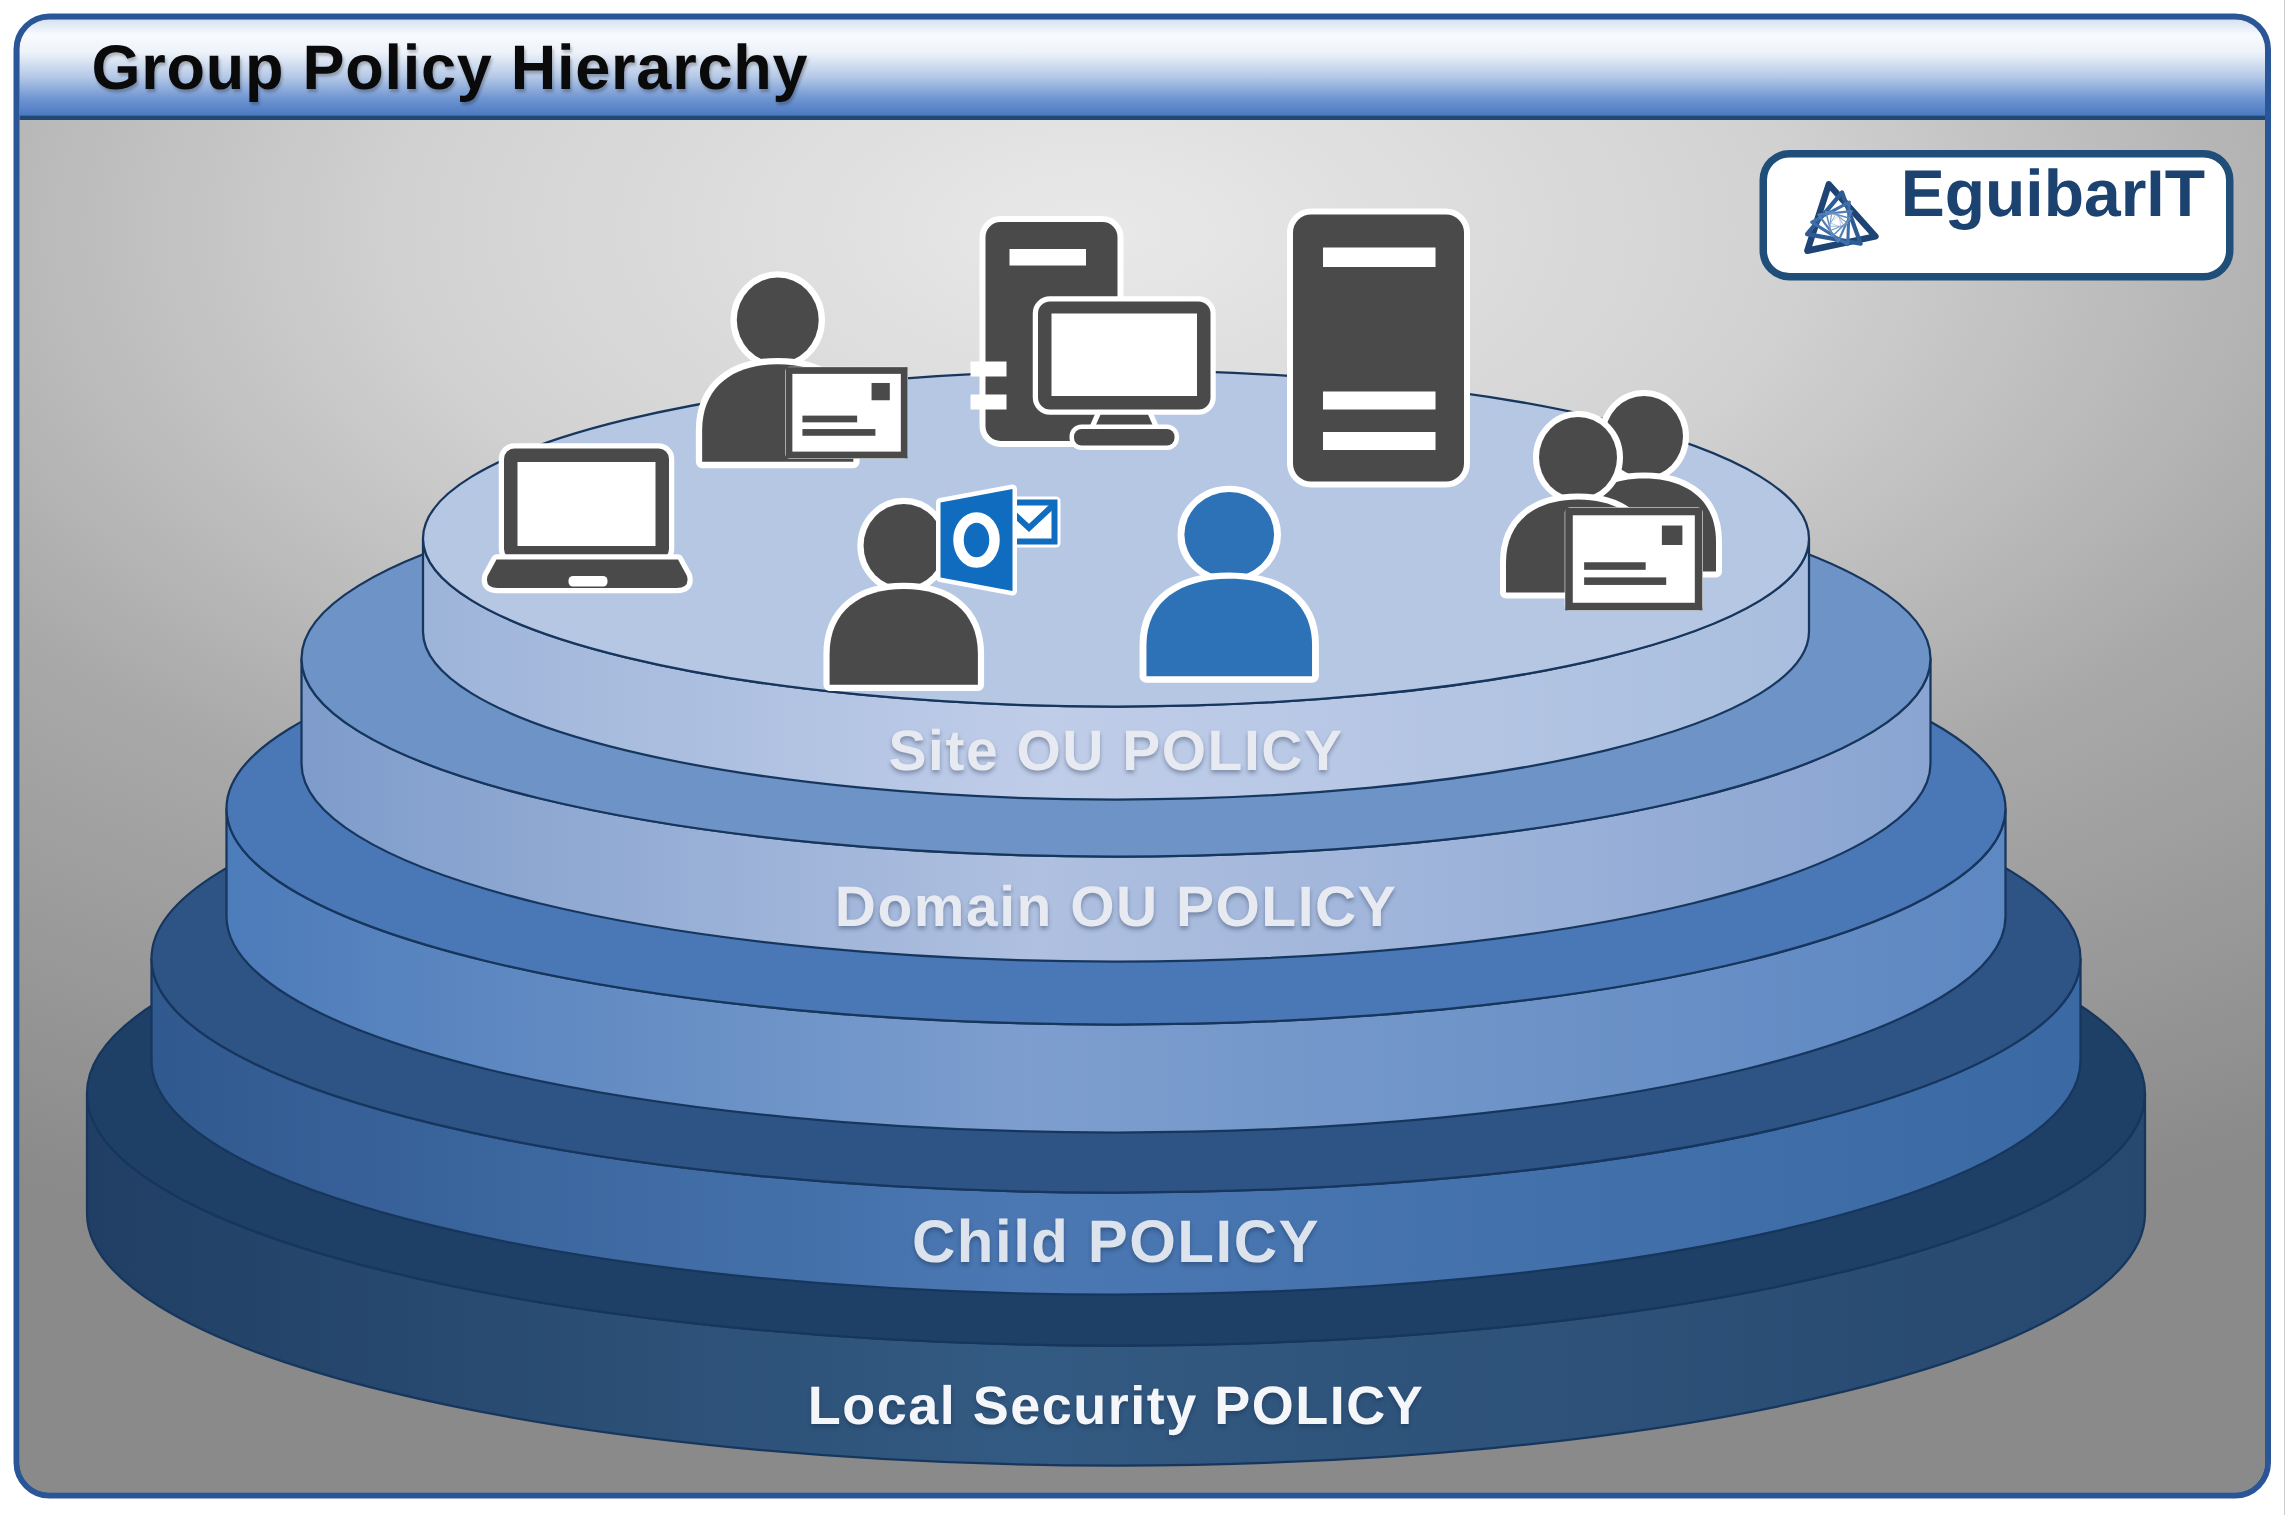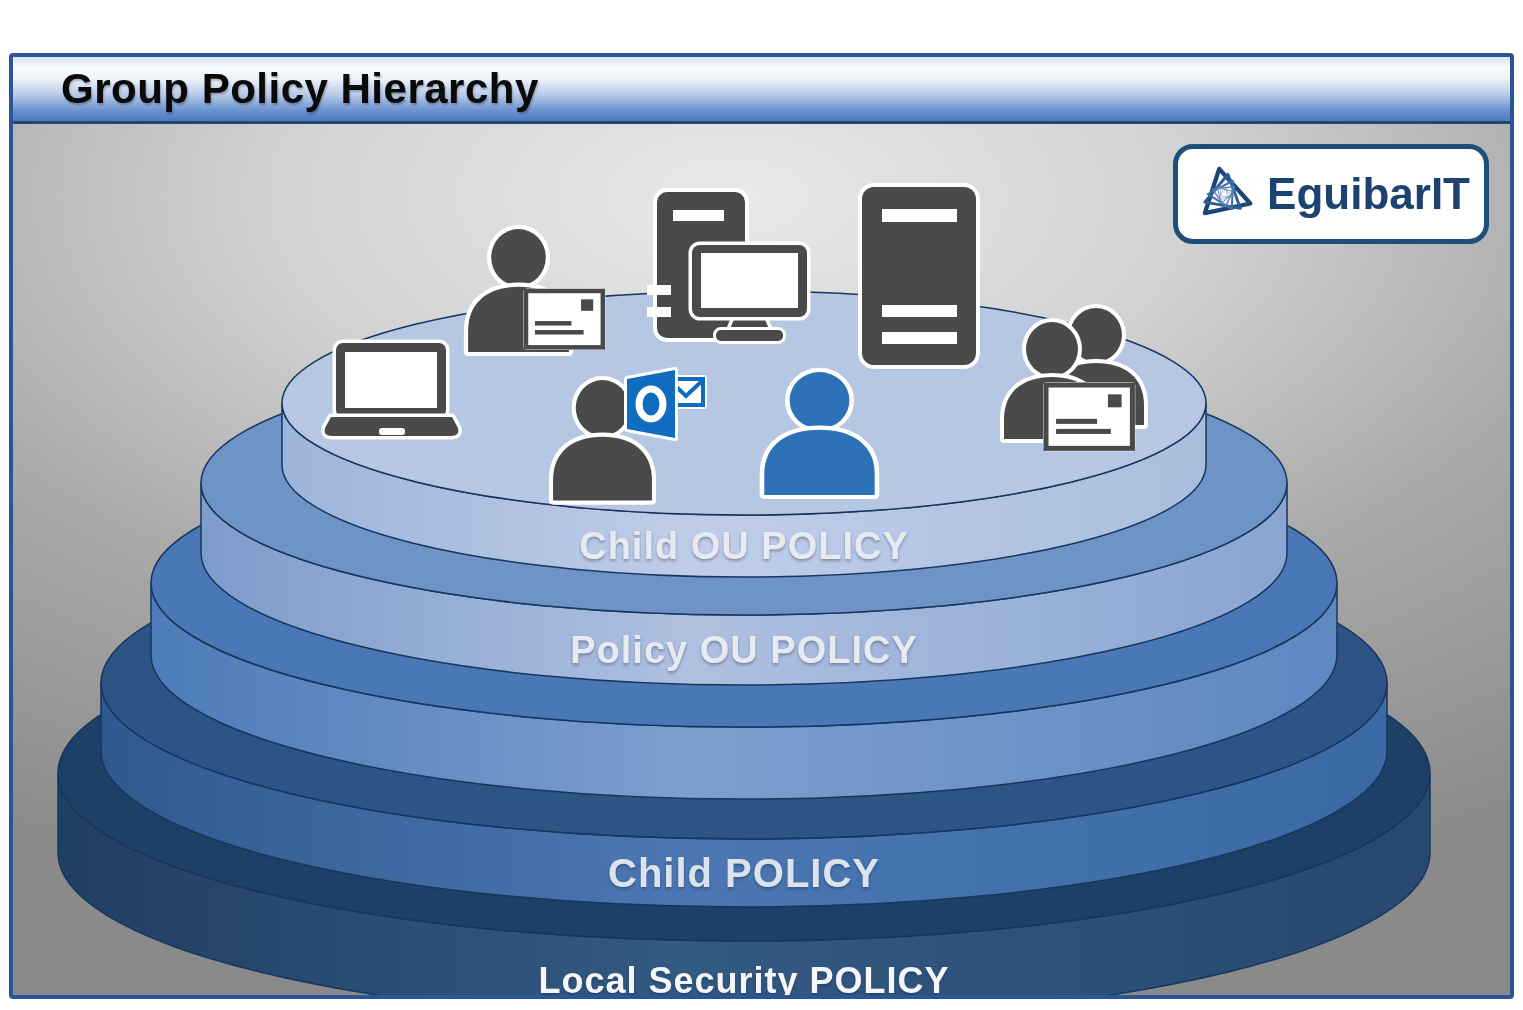--- a/index.html
+++ b/index.html
@@ -1,37 +1,37 @@
 <!DOCTYPE html>
 <html><head>
 <meta charset="utf-8">
 <style>
   html,body{margin:0;padding:0;}
   body{width:1523px;height:1010px;background:#ffffff;position:relative;
        font-family:"Liberation Sans", sans-serif;overflow:hidden;}
   .panel{position:absolute;left:9px;top:9px;right:9px;bottom:11px;
-         border:4px solid #2a5597;border-radius:4px;overflow:hidden;background:#9a9a9a;margin-top:44px;}
+         border:4px solid #2a5597;border-radius:24px;overflow:hidden;background:#9a9a9a;}
   .titlebar{height:64px;border-bottom:3px solid #1f4874;display:flex;align-items:center;
             padding-left:48px;
             background:linear-gradient(180deg,#d7e1f0 0%,#f8fbfe 16%,#eef3fa 34%,#b4c8e6 60%,#7096d2 82%,#5681c6 95%,#4c79c0 100%);}
   .title{font-size:42px;font-weight:bold;color:#0a0a0a;letter-spacing:.5px;
          text-shadow:1px 2px 2px rgba(0,0,0,.25);}
   .canvas{position:absolute;left:0;top:67px;width:1497px;height:915px;
           background:radial-gradient(ellipse 95% 80% at 48% 8%, #e9e9e9 0%, #d2d2d2 32%, #a9a9a9 62%, #8a8a8a 100%);}
   .cake{position:absolute;left:0;top:0;width:1497px;height:915px;display:block;}
   .layer-label{position:absolute;left:731px;transform:translate(-50%,-50%);
                font-weight:bold;color:#e7eaf1;white-space:nowrap;letter-spacing:1px;
                text-shadow:0 2px 3px rgba(16,35,60,.35);}
   .lbl-child {top:422px;font-size:38px;}
   .lbl-parent{top:526px;font-size:38px;}
   .lbl-domain{top:639px;font-size:38px;}
   .lbl-site  {top:749px;font-size:40px;color:#dde3ec;}
   .lbl-local {top:857px;font-size:36px;color:#f4f6f9;}
-  .logo{position:absolute;top:20px;right:21px;width:316px;height:100px;background:#ffffff;
-        border:5px solid #1f4e79;border-radius:20px;display:flex;align-items:center;
+  .logo{position:absolute;top:20px;right:21px;width:316px;height:87px;background:#ffffff;
+        border:5px solid #1f4e79;border-radius:20px;display:flex;align-items:flex-start;
         padding:0 14px 0 16px;box-sizing:border-box;}
   .logo-text{font-size:44px;font-weight:bold;color:#1c4270;margin-left:12px;letter-spacing:0;}
   .outlined{stroke:#ffffff;paint-order:stroke;stroke-linejoin:round;stroke-linecap:round;}
 </style>
 </head>
 <body>
 
 <div class="panel">
 
   <div class="titlebar">
@@ -154,22 +154,22 @@
         <use href="#person" fill="#2d72b6" transform="scale(1.15,1.05)"></use>
       </g>
 
       <g transform="translate(989,183)">
         <use href="#person" fill="#4a4a4a" transform="translate(44,0)"></use>
         <use href="#person" fill="#4a4a4a" transform="translate(0,14)"></use>
         <use href="#envelope" transform="translate(44,78) scale(0.72)"></use>
       </g>
     </svg>
 
-    <div class="layer-label lbl-child">Child OU POLICY</div>
-    <div class="layer-label lbl-parent">Policy OU POLICY</div>
+    <div class="layer-label lbl-child">Site OU POLICY</div>
+    <div class="layer-label lbl-parent">Domain OU POLICY</div>
     <div class="layer-label lbl-site">Child POLICY</div>
     <div class="layer-label lbl-local">Local Security POLICY</div>
 
     <div class="logo">
       <svg width="80" height="86" viewBox="-50 -50 100 100">
         <g transform="rotate(-12)" fill="none" stroke-linejoin="round">
           <path d="M0,-42 L38,24 L-38,24 Z" stroke="#1d4474" stroke-width="7"></path>
           <path d="M0,-42 L38,24 L-38,24 Z" stroke="#2d5b94" stroke-width="6" transform="rotate(22) scale(0.78)"></path>
           <path d="M0,-42 L38,24 L-38,24 Z" stroke="#3f6fa8" stroke-width="5.5" transform="rotate(44) scale(0.61)"></path>
           <path d="M0,-42 L38,24 L-38,24 Z" stroke="#517fb5" stroke-width="5" transform="rotate(66) scale(0.48)"></path>

